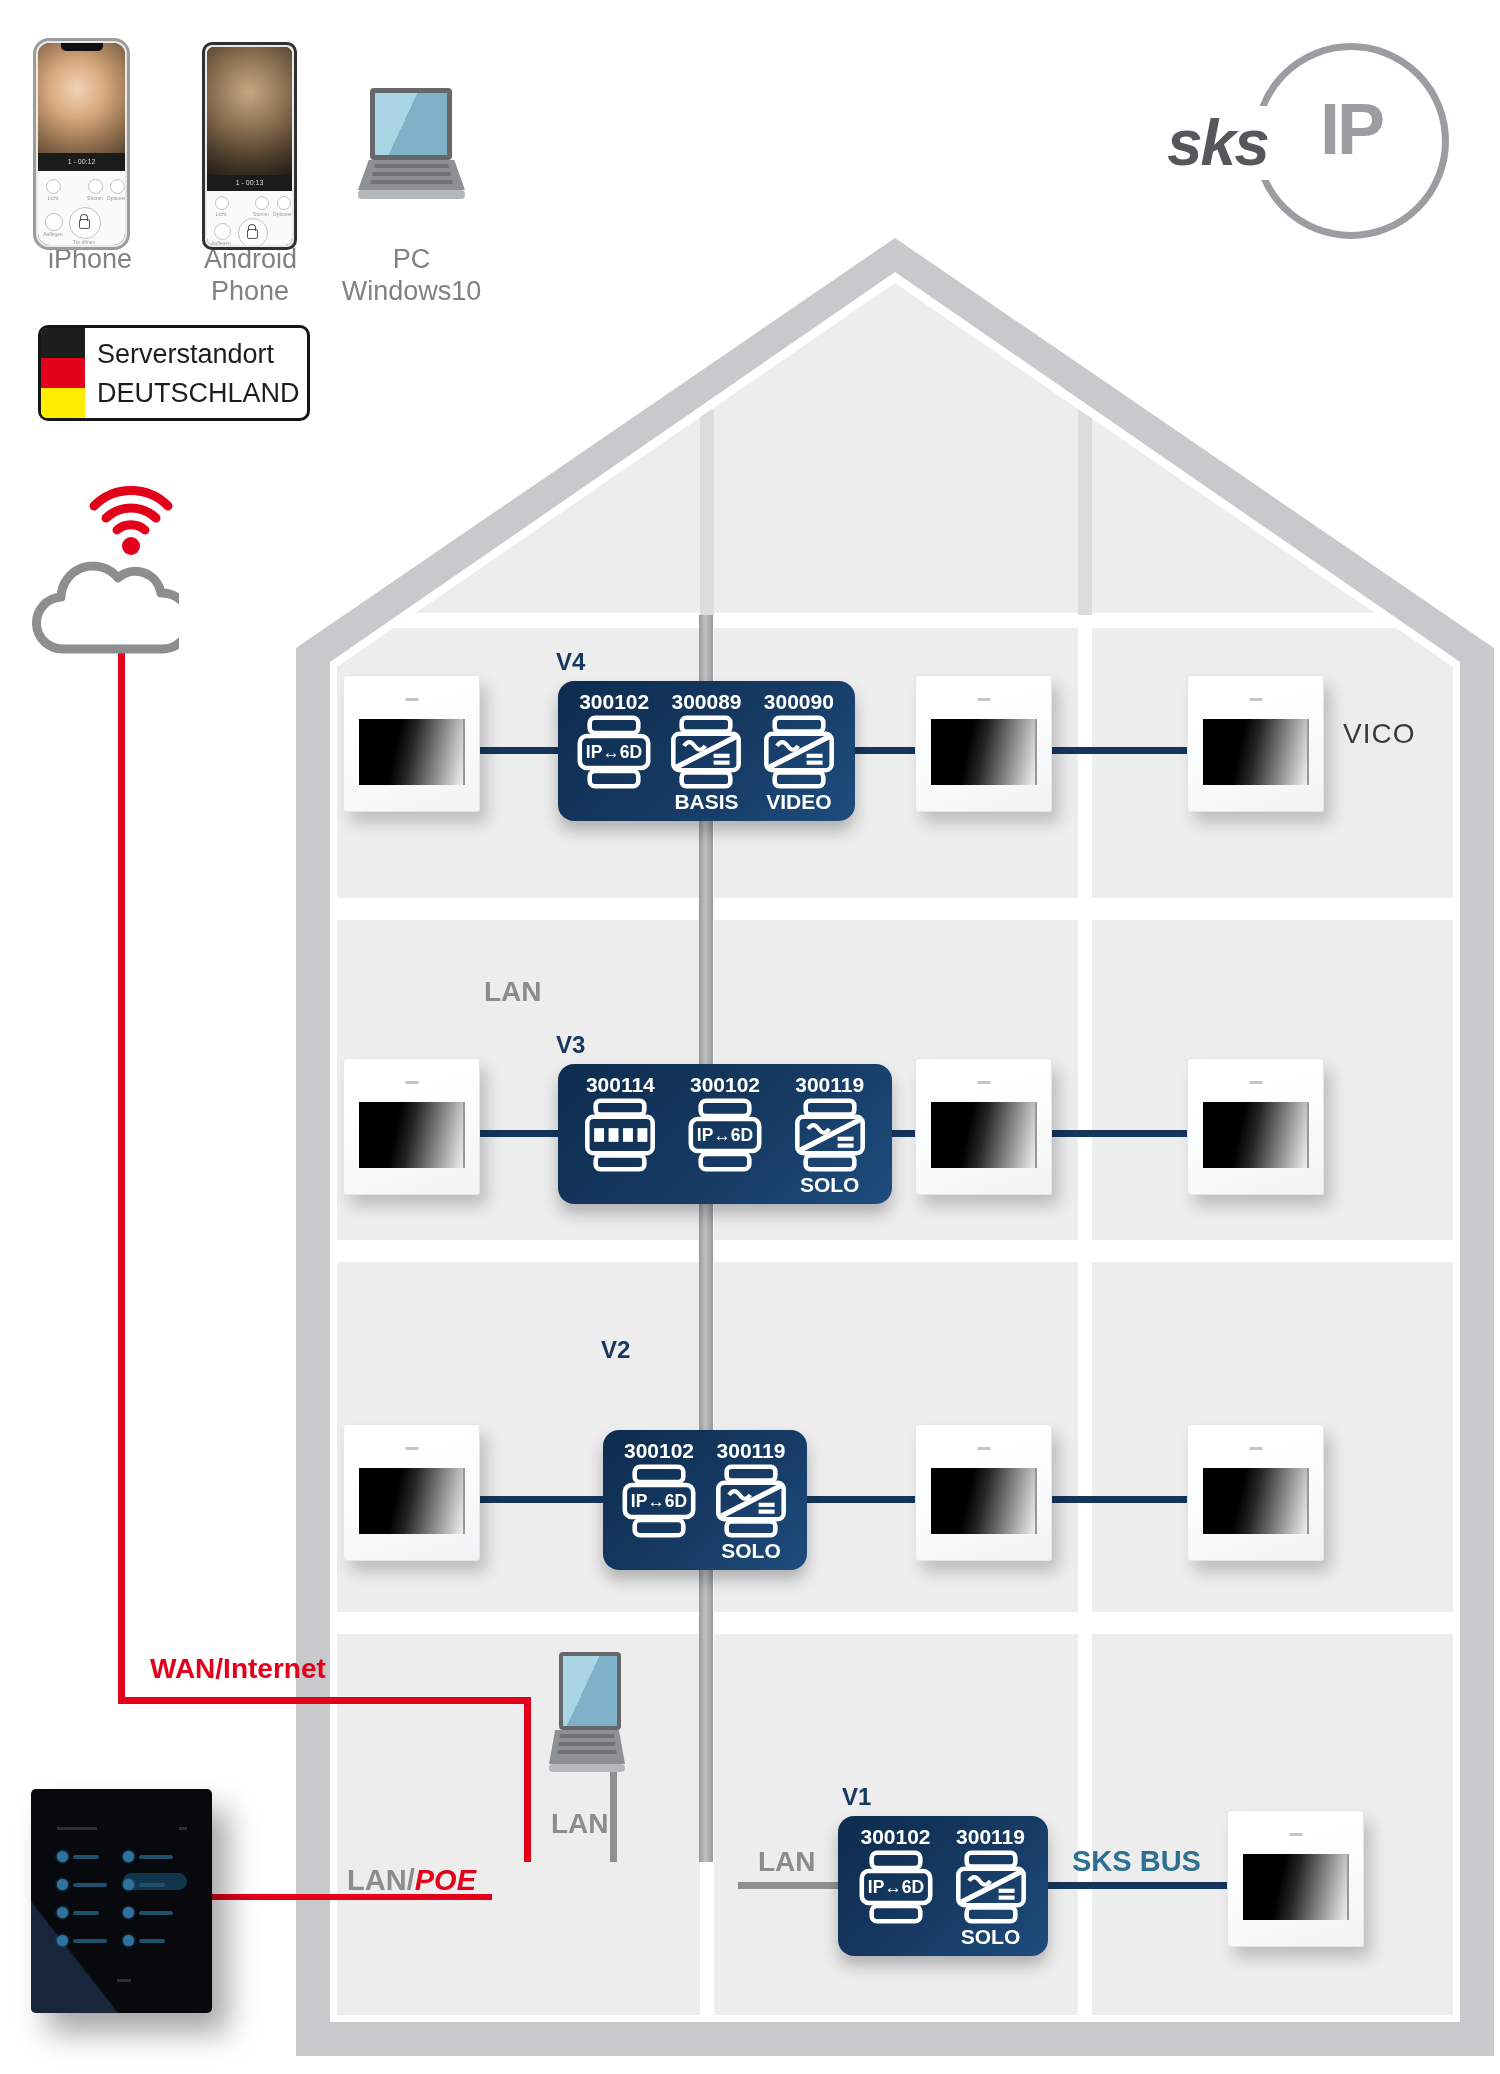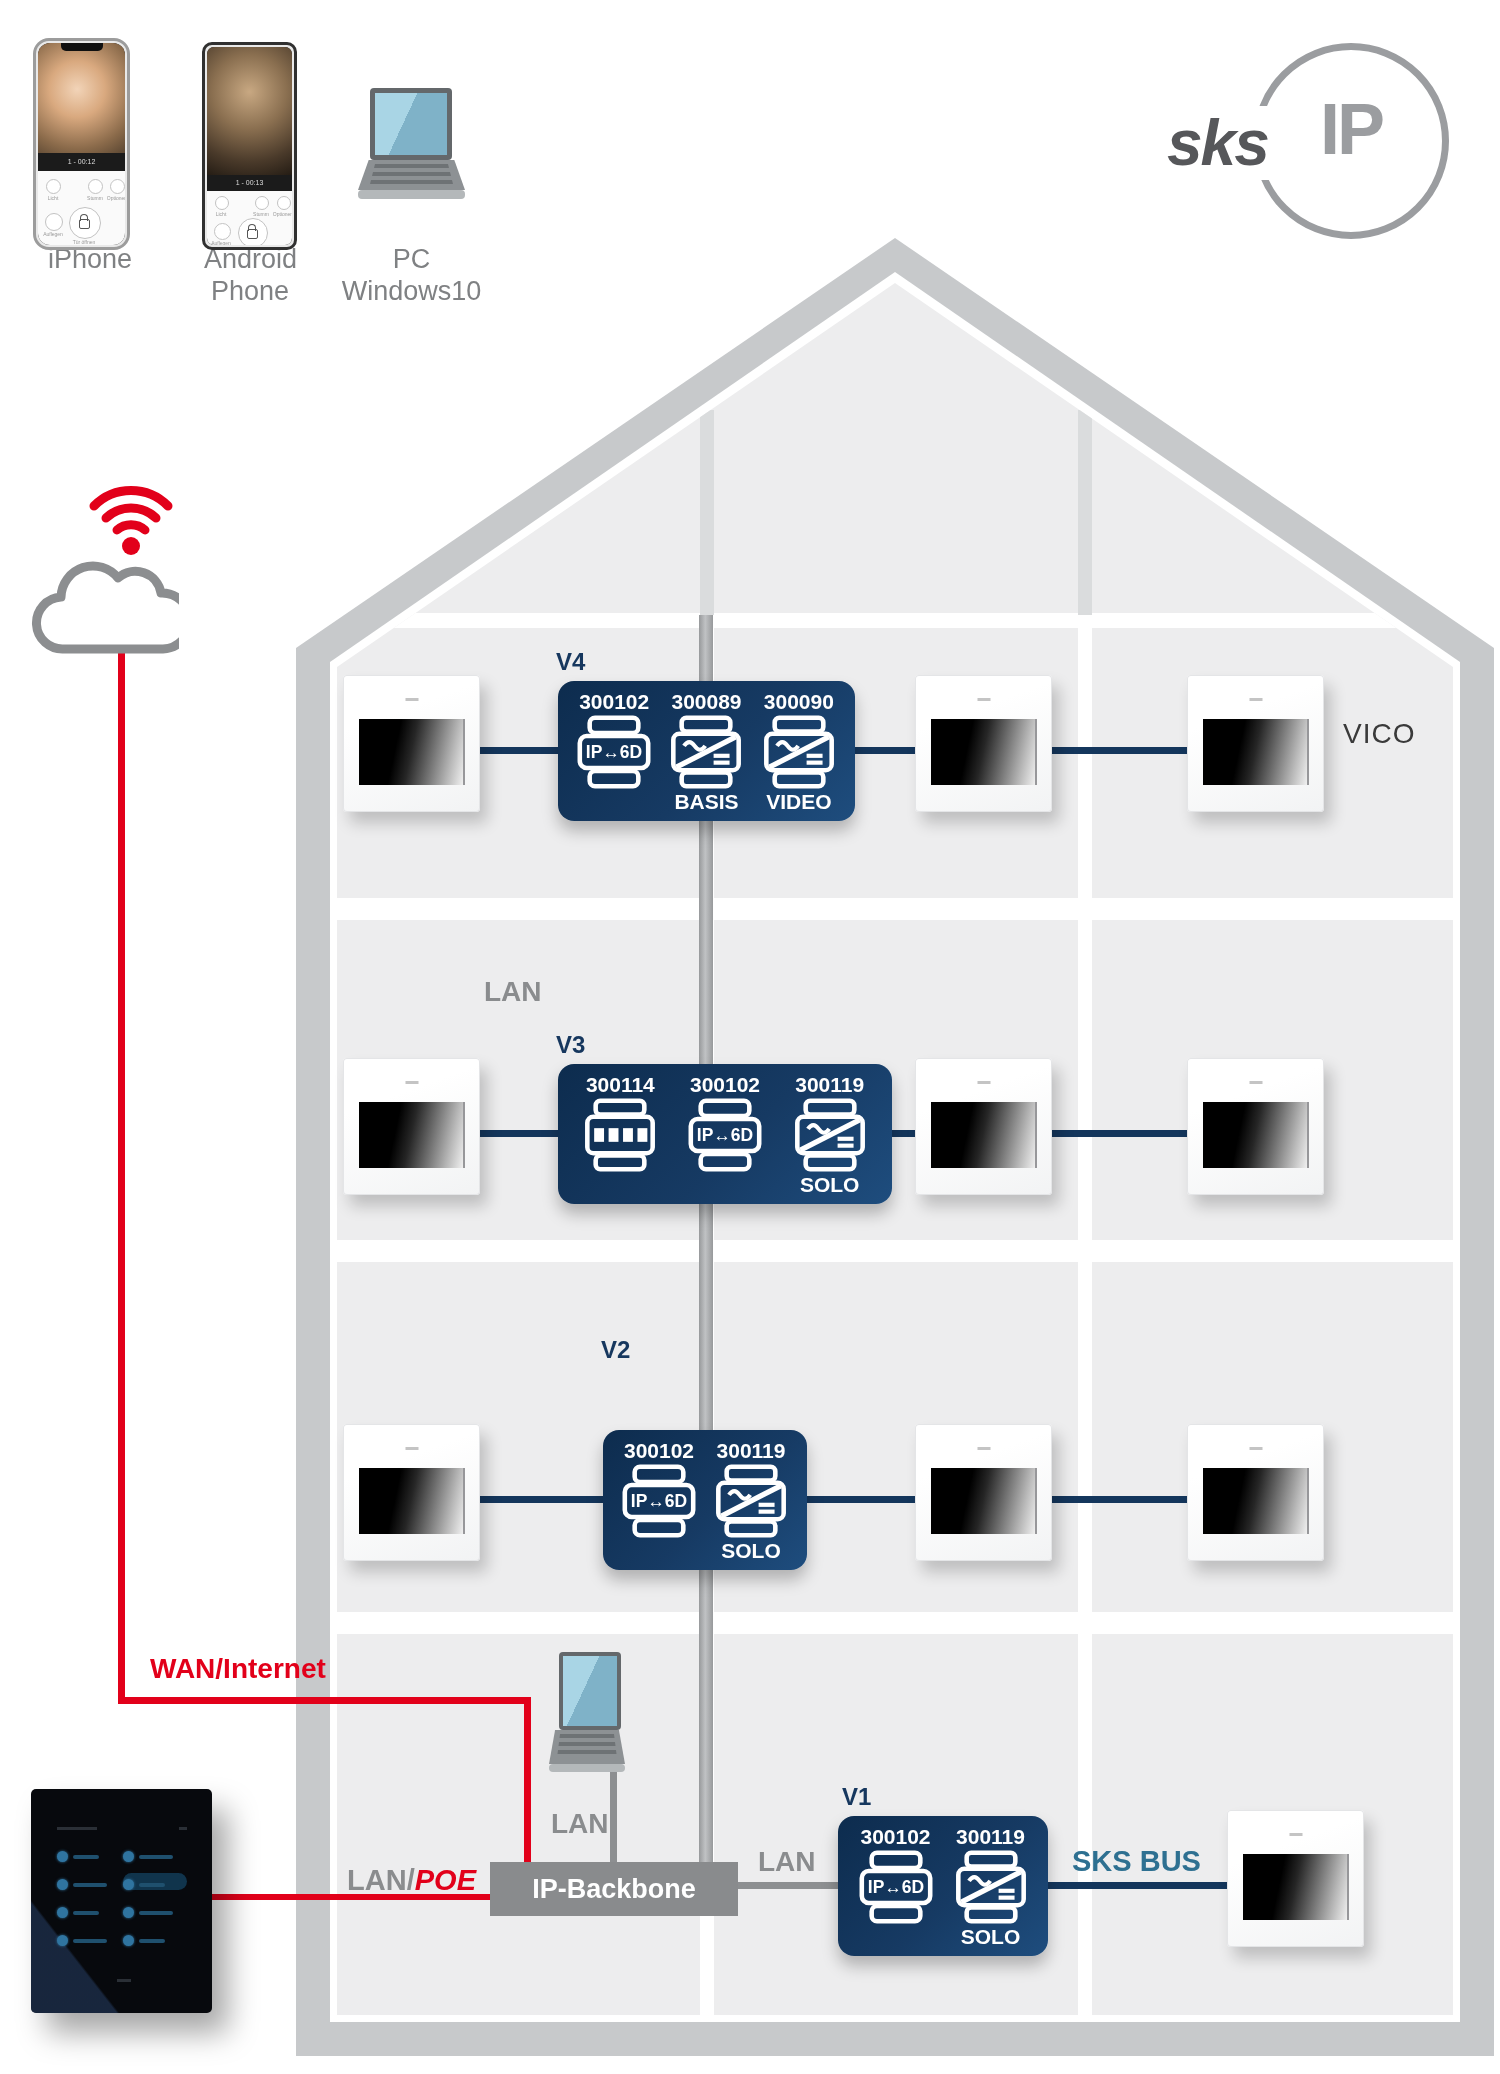--- a/index.html
+++ b/index.html
@@ -175,20 +175,29 @@
     <div class="lt-screen" style="left:12px;top:0;width:82px;height:72px;">
         <div class="lt-glass"></div>
       </div>
     <div class="lt-base" style="left:0;top:72px;width:107px;height:30px;clip-path:polygon(10% 0,90% 0,100% 100%,0 100%);"></div>
     <div class="lt-keys" style="left:12px;top:76px;width:83px;height:20px;clip-path:polygon(6% 0,94% 0,100% 100%,0 100%);"></div>
     <div class="lt-lip" style="left:0;top:102px;width:107px;height:9px;"></div>
   </div>
   <div class="lbl" style="left:358px;top:244px;width:107px;text-align:center;font-size:27px;font-weight:normal;color:#7f8183;">PC</div>
   <div class="lbl" style="left:340px;top:276px;width:143px;text-align:center;font-size:27px;font-weight:normal;color:#7f8183;">Windows10</div>
 
+  <div id="server-badge">
+    <div class="flag">
+      <div style="background: rgb(29, 29, 27);"></div>
+      <div style="background: rgb(226, 0, 26);"></div>
+      <div style="background: rgb(255, 236, 0);"></div>
+    </div>
+    <div class="t1">Serverstandort</div>
+    <div class="t2">DEUTSCHLAND</div>
+  </div>
 
   <div id="logo-circle"></div>
   <div id="logo-sks">sks</div>
   <div id="logo-ip">IP</div>
 
   <div class="abs" style="left:549px;top:1652px;width:76px;height:130px;z-index:5;">
     <div class="lt-screen" style="left:10px;top:0;width:62px;height:78px;">
         <div class="lt-glass" style="inset:4px;"></div>
       </div>
     <div class="lt-base" style="left:0;top:78px;width:76px;height:34px;clip-path:polygon(8% 0,92% 0,100% 100%,0 100%);"></div>
@@ -216,21 +225,20 @@
       <div class="app-dot" style="left: 92px; top: 118px;"></div>
       <div class="app-bar" style="left: 108px; top: 122px; width: 34px;"></div>
       <div class="app-dot" style="left: 26px; top: 146px;"></div>
       <div class="app-bar" style="left: 42px; top: 150px; width: 34px;"></div>
       <div class="app-dot" style="left: 92px; top: 146px;"></div>
       <div class="app-bar" style="left: 108px; top: 150px; width: 26px;"></div>
     </div>
   <div class="lbl" id="wan-label">WAN/Internet</div>
 
   <div id="lanpoe-label"><span class="g">LAN/</span><span class="r">POE</span></div>
-  <div id="ip-backbone">IP-Backbone</div>
   <div class="lbl" style="left:758px;top:1846px;font-size:28px;z-index:6;">LAN</div>
   <div class="lbl" style="left:484px;top:976px;font-size:28px;z-index:6;">LAN</div>
 
   <div id="floors">
       <div class="floor-label" style="left: 556px; top: 648px;">V4</div>
       <div class="navy-line" style="left: 480px; top: 747px; width: 78px; z-index: 2;"></div>
       <div class="navy-line" style="left: 855px; top: 747px; width: 60px; z-index: 2;"></div>
       <div class="navy-line" style="left: 1052px; top: 747px; width: 135px; z-index: 2;"></div>
       <div class="vbox" style="left: 558px; top: 681px; width: 297px; height: 140px;">
         <div class="module">

